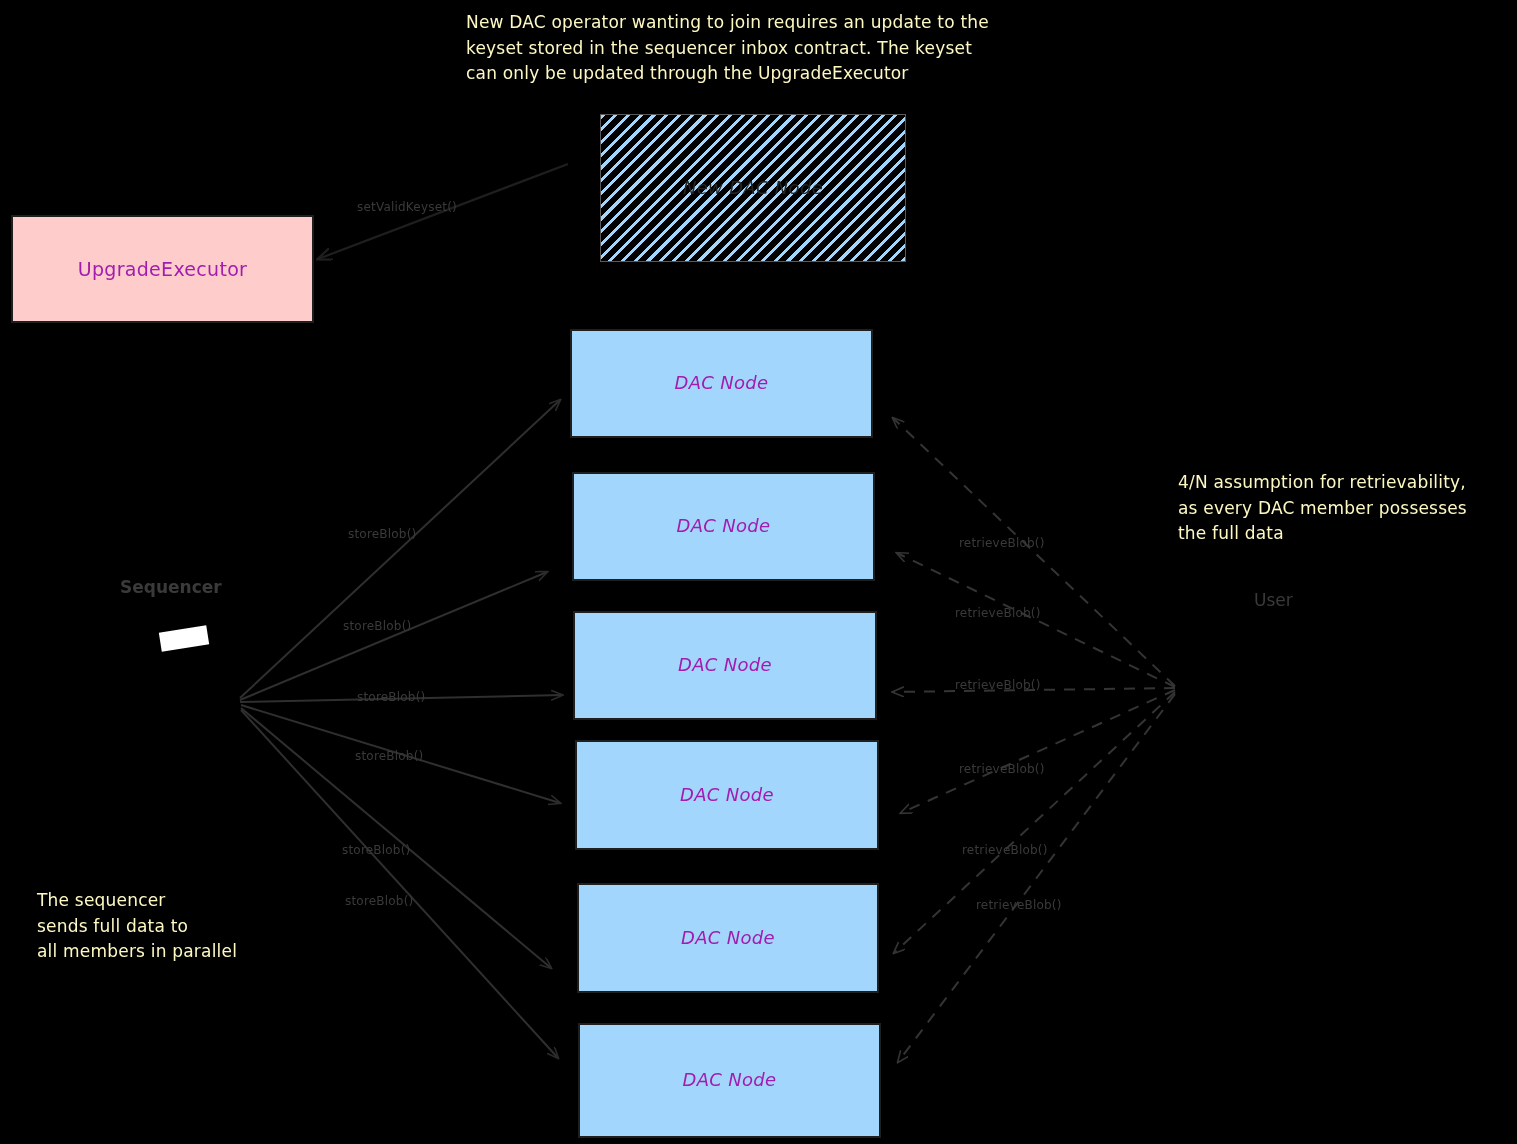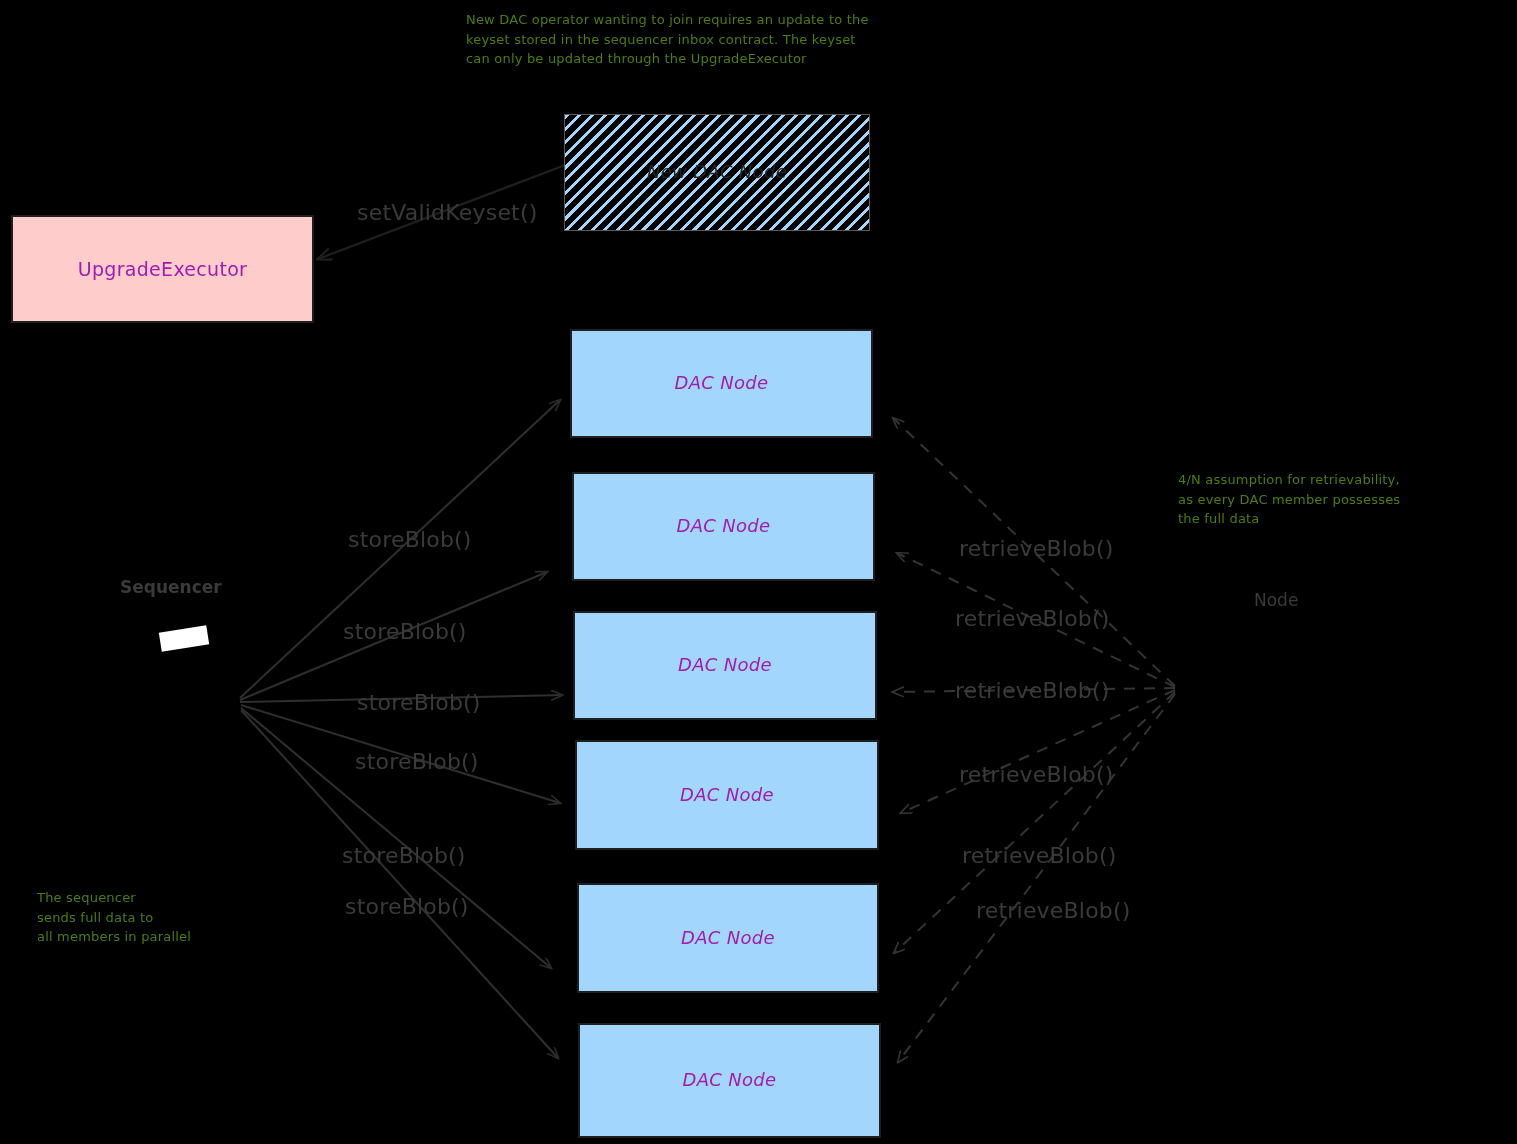--- a/index.html
+++ b/index.html
@@ -52,28 +52,28 @@
       #000000 3px,
       #000000 9px
     );
     color: #242424;
     font-size: 18px;
     font-style: italic;
   }
   .edge-label {
     position: absolute;
     color: #3a3a3a;
-    font-size: 22px;
+    font-size: 12px;
     white-space: nowrap;
     letter-spacing: 0.2px;
   }
   .note {
     position: absolute;
-    color: #4d7c0f;
-    font-size: 13px;
+    color: #fef9c3;
+    font-size: 17px;
     line-height: 1.5;
     white-space: pre-line;
     letter-spacing: 0.2px;
   }
   .actor-label {
     position: absolute;
     color: #3a3a3a;
     font-size: 17px;
     white-space: nowrap;
   }
@@ -120,21 +120,21 @@
       <path d="M1175,690 L901,813" marker-end="url(#ahd)"></path>
       <path d="M1175,692 L894,953" marker-end="url(#ahd)"></path>
       <path d="M1175,694 L898,1062" marker-end="url(#ahd)"></path>
     </g>
   </svg>
 
   <div class="note" style="left:466px; top:10px; width:640px;">New DAC operator wanting to join requires an update to the
 keyset stored in the sequencer inbox contract. The keyset
 can only be updated through the UpgradeExecutor</div>
 
-  <div class="node-box hatched-node" style="left:564px; top:114px; width:306px; height:117px;">New DAC
+  <div class="node-box hatched-node" style="left:600px; top:114px; width:306px; height:148px;">New DAC
 Node</div>
 
   <div class="node-box upgrade-executor" style="left:11px; top:215px; width:303px; height:108px;">UpgradeExecutor</div>
 
   <div class="edge-label" style="left:357px; top:200px;">setValidKeyset()</div>
 
   <div class="node-box dac-node" style="left:570px; top:329px; width:303px; height:109px;">DAC
 Node</div>
 
   <div class="node-box dac-node" style="left:572px; top:472px; width:303px; height:109px;">DAC
@@ -148,21 +148,21 @@
 
   <div class="node-box dac-node" style="left:577px; top:883px; width:302px; height:110px;">DAC
 Node</div>
 
   <div class="node-box dac-node" style="left:578px; top:1023px; width:303px; height:115px;">DAC
 Node</div>
 
   <div class="actor-label" style="left:120px; top:577px;font-weight:bold;">Sequencer</div>
   <div class="actor-glyph" style="left:160px; top:629px; width:48px; height:19px; transform:rotate(-9deg);"></div>
 
-  <div class="actor-label" style="left:1254px; top:590px;">Node</div>
+  <div class="actor-label" style="left:1254px; top:590px;">User</div>
 
   <div class="edge-label" style="left:348px; top:527px;">storeBlob()</div>
   <div class="edge-label" style="left:343px; top:619px;">storeBlob()</div>
   <div class="edge-label" style="left:357px; top:690px;">storeBlob()</div>
   <div class="edge-label" style="left:355px; top:749px;">storeBlob()</div>
   <div class="edge-label" style="left:342px; top:843px;">storeBlob()</div>
   <div class="edge-label" style="left:345px; top:894px;">storeBlob()</div>
 
   <div class="edge-label" style="left:959px; top:536px;">retrieveBlob()</div>
   <div class="edge-label" style="left:955px; top:606px;">retrieveBlob()</div>

